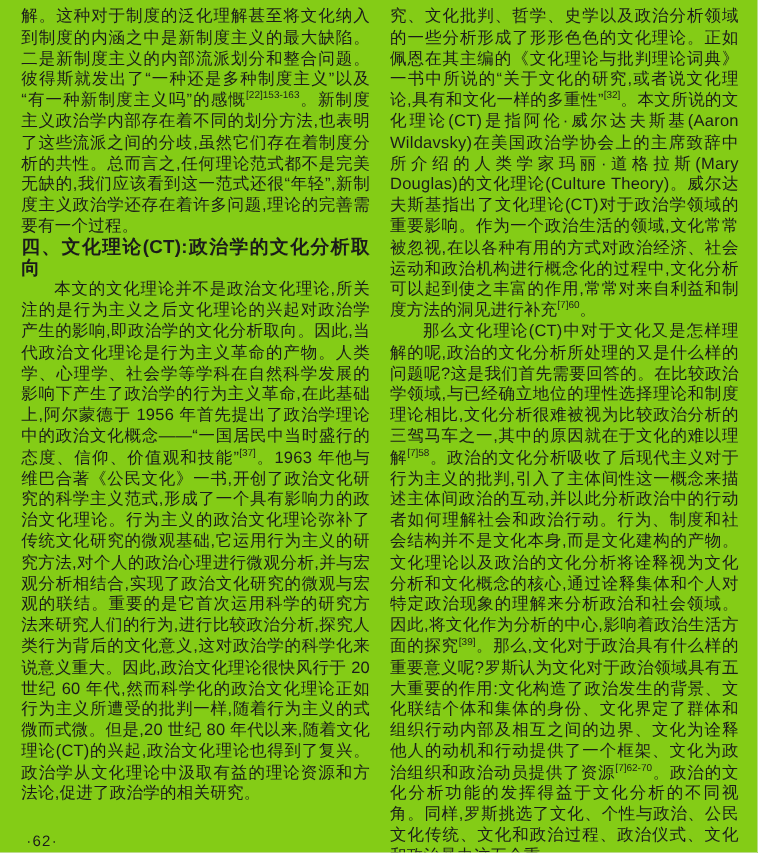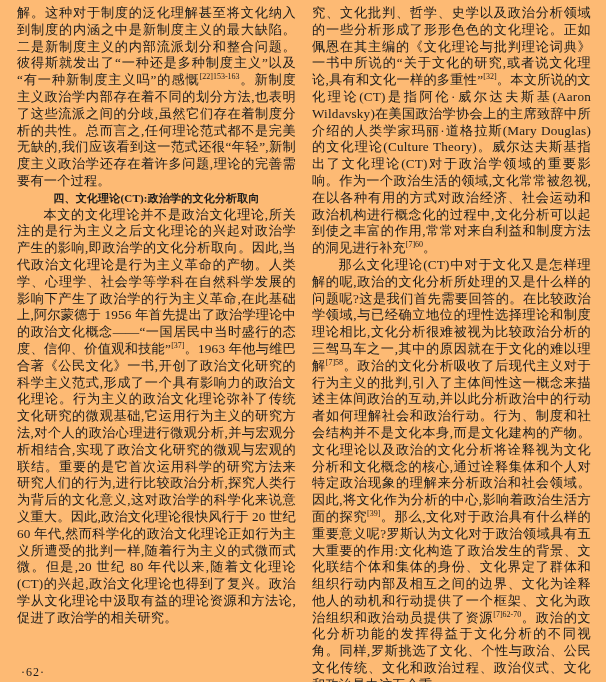--- a/index.html
+++ b/index.html
@@ -5,23 +5,23 @@
   html, body {
     margin: 0;
     padding: 0;
     background: #e8e8e8;
   }
   .page {
     position: relative;
     width: 606px;
     height: 682px;
     margin: 0 auto;
-    background: #fdba74;
+    background: #84cc16;
     color: #1b1b1b;
-    font-family: Liberation Serif, serif;
+    font-family: Liberation Sans, sans-serif;
     overflow: hidden;
   }
   .cols {
     display: flex;
     padding: 5px 15px 0 17px;
     gap: 16px;
   }
   .col {
     width: 279px;
     font-size: 13.2px;
@@ -30,23 +30,22 @@
     letter-spacing: 0.2px;
   }
   .col p {
     margin: 0;
     padding: 0;
   }
   .col p.indent {
     text-indent: 2em;
   }
   .section-heading {
-    font-size: 11px;
+    font-size: 15px;
     font-weight: bold;
-    text-align: center;
     margin: 6px 0 7px 0;
     text-indent: 0;
     letter-spacing: 0.2px;
   }
   sup {
     font-size: 8px;
     line-height: 0;
     letter-spacing: 0;
     vertical-align: super;
   }

